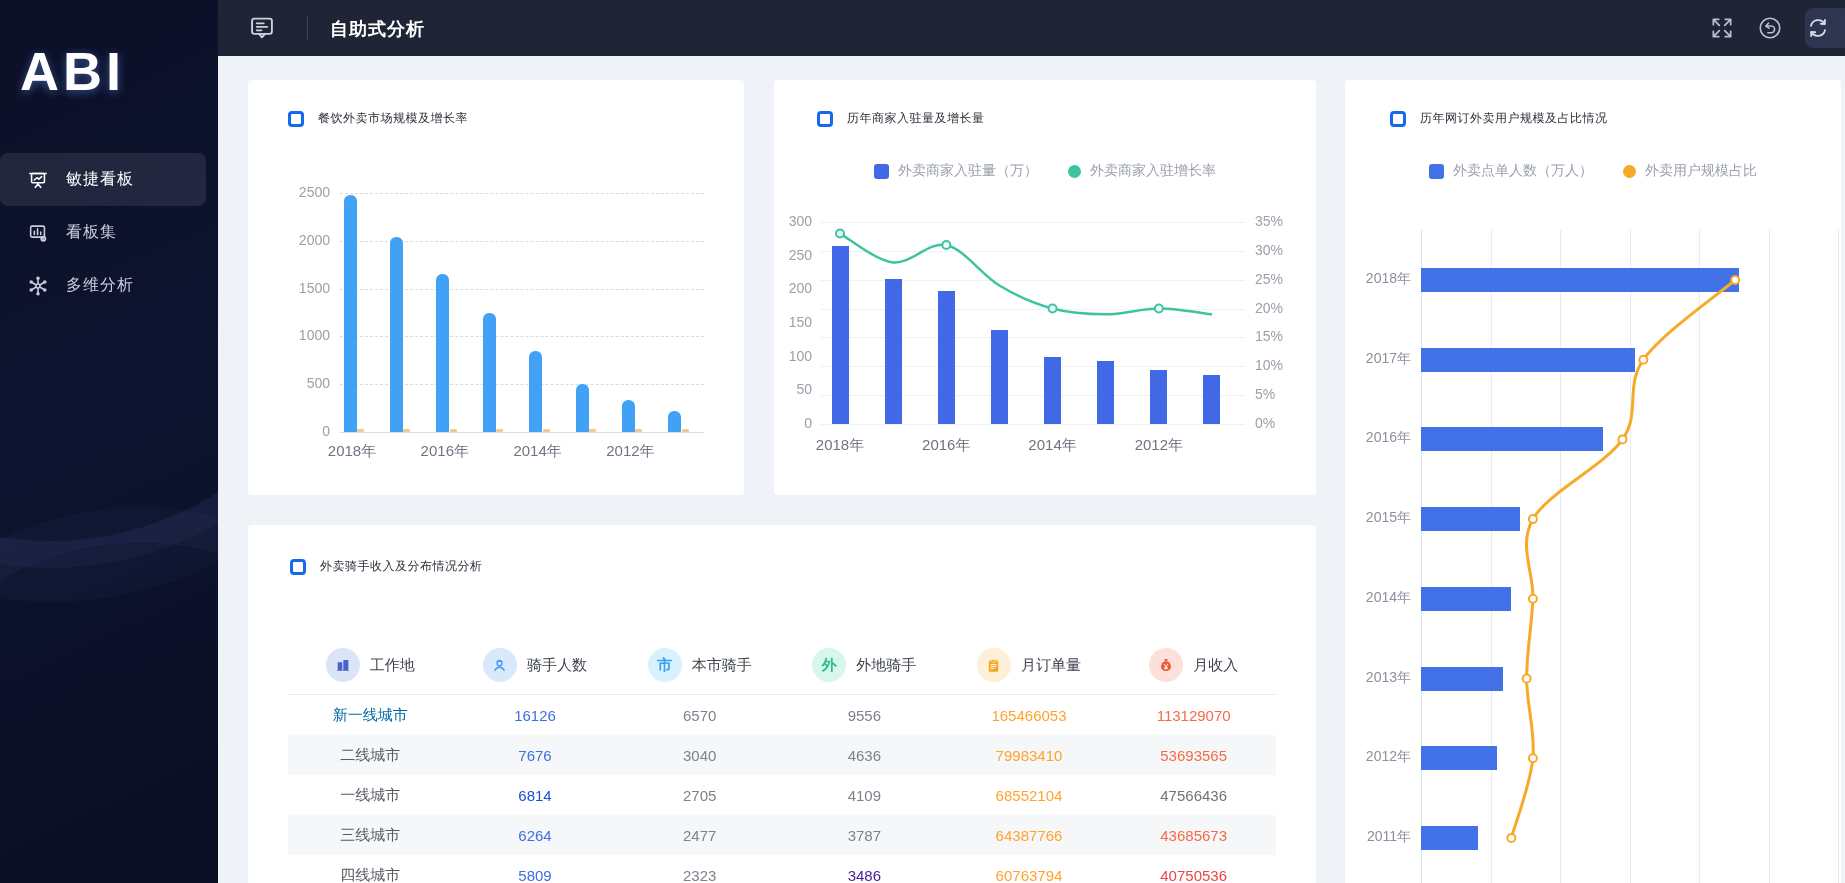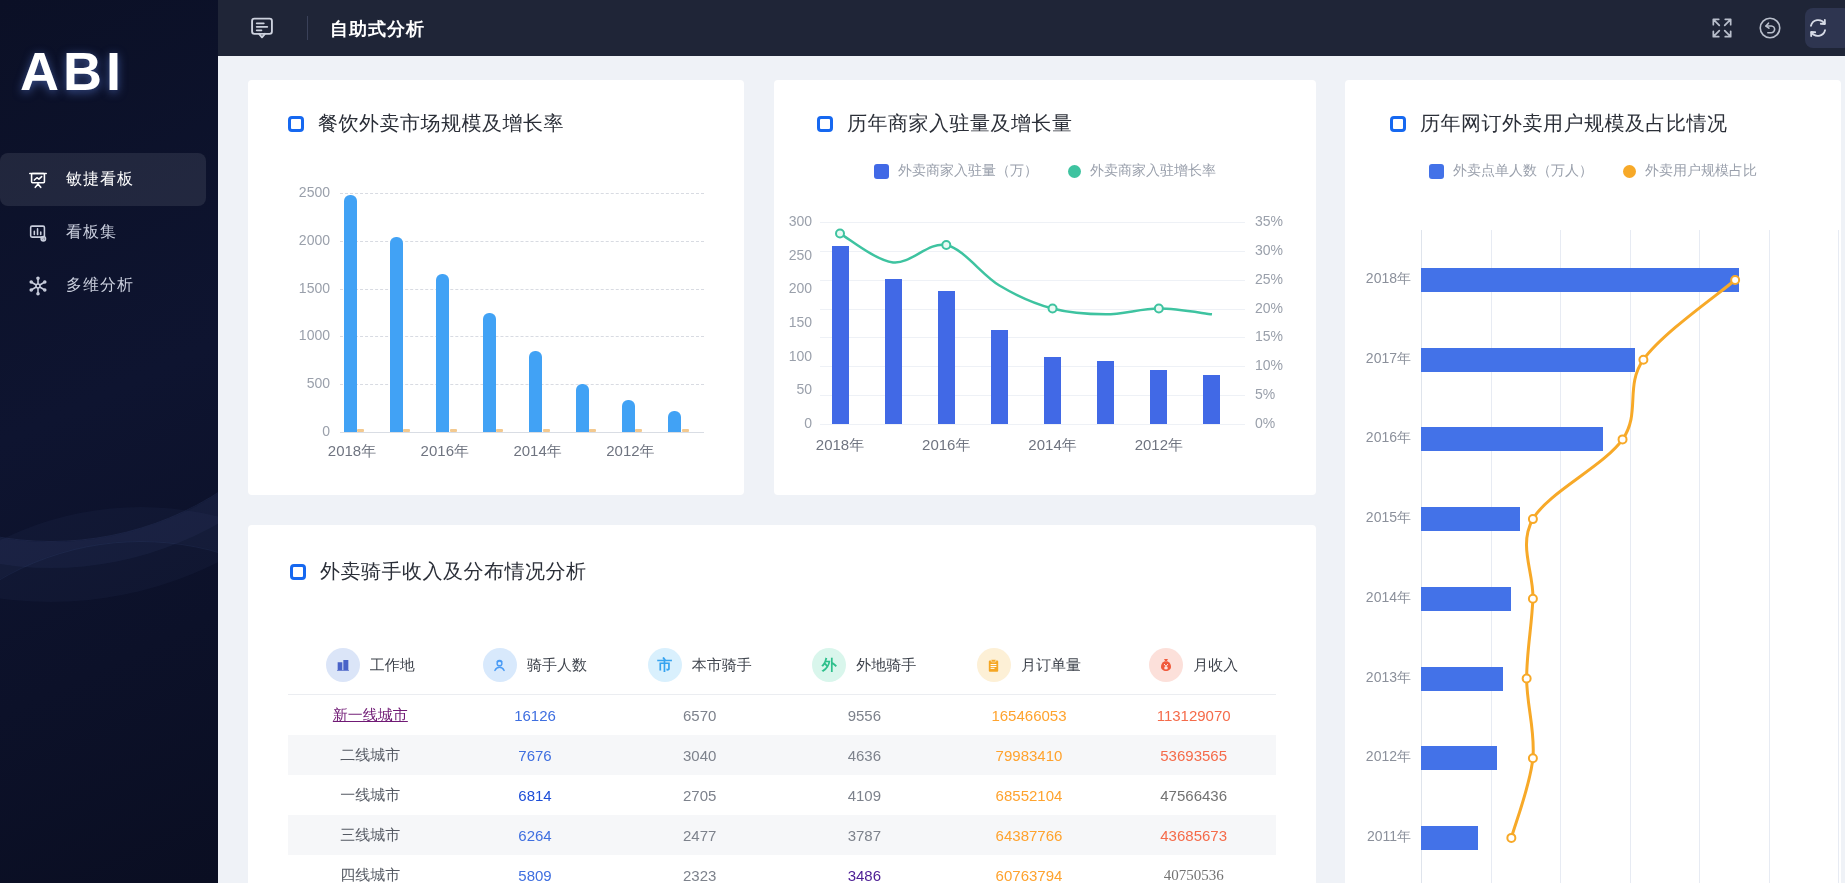--- a/index.html
+++ b/index.html
@@ -36,21 +36,21 @@
   
   .content{position:absolute;left:218px;top:56px;width:1627px;height:827px;background:#eff2f7;}
   .card{position:absolute;background:#ffffff;border-radius:4px;}
   #card-market {left:30px; top:24px; width:496px; height:415px;}
   #card-merchants{left:556px;top:24px; width:542px; height:415px;}
   #card-users   {left:1127px;top:24px;width:496px; height:976px;}
   #card-riders  {left:30px; top:469px;width:1068px;height:440px;}
 
   .card-title-row{position:absolute;top:30px;display:flex;align-items:center;gap:14px;}
   .cb{width:16px;height:16px;border:3px solid #1668f0;border-radius:4px;cursor:pointer;}
-  .card-title{font-size:20px;font-weight:500;color:#2b2f38;letter-spacing:.5px;}
+  .card-title{font-size:12px;font-weight:500;color:#2b2f38;letter-spacing:.5px;}
 
   .legend-row{position:absolute;top:82px;left:0;right:0;display:flex;justify-content:center;align-items:center;gap:30px;text-align:center;}
   .legend-item{display:flex;align-items:center;gap:9px;cursor:pointer;}
   .legend-swatch-square{width:15px;height:15px;border-radius:3px;}
   .legend-swatch-circle{width:13px;height:13px;border-radius:50%;}
   .legend-label{font-size:14px;color:#9aa0ac;}
 
   
   .ylabel{position:absolute;font-size:14px;color:#9aa0ab;text-align:right;}
   .rlabel{position:absolute;font-size:14px;color:#9aa0ab;text-align:left;}
@@ -370,21 +370,21 @@
               <path d="M9.8 6.5 h4.4 c3.4 1.8 5.3 4.9 5.3 8.2 c0 3.8 -3.4 6.3 -7.5 6.3 s-7.5 -2.5 -7.5 -6.3 c0 -3.3 1.9 -6.4 5.3 -8.2 z"></path>
               <path d="M9.5 11 l2.5 3 l2.5 -3 M12 14 v4 M10 15.5 h4 M10 17.5 h4" stroke="#fff" stroke-width="1.3" fill="none" stroke-linecap="round"></path>
             </svg>
           </span>
           <span class="tbl-head-label">月收入</span>
         </div>
       </div>
       <div class="tbl-divider"></div>
       <div class="tbl-rows" id="tbl-rows">
           <div class="tbl-row">
-            <div class="tbl-cell" style="color: #701a75; text-decoration: underline;">新一线城市</div>
+            <div class="tbl-cell" style="color: #0369a1;">新一线城市</div>
             <div class="tbl-cell" style="color: rgb(63, 111, 224);">16126</div>
             <div class="tbl-cell" style="color: rgb(125, 130, 140);">6570</div>
             <div class="tbl-cell" style="color: rgb(125, 130, 140);">9556</div>
             <div class="tbl-cell" style="color: rgb(255, 163, 46);">165466053</div>
             <div class="tbl-cell" style="color: rgb(245, 107, 74);">113129070</div>
           </div>
           <div class="tbl-row alt">
             <div class="tbl-cell" style="color: rgb(85, 90, 99);">二线城市</div>
             <div class="tbl-cell" style="color: rgb(63, 111, 224);">7676</div>
             <div class="tbl-cell" style="color: rgb(125, 130, 140);">3040</div>
@@ -407,19 +407,19 @@
             <div class="tbl-cell" style="color: rgb(125, 130, 140);">3787</div>
             <div class="tbl-cell" style="color: rgb(255, 163, 46);">64387766</div>
             <div class="tbl-cell" style="color: rgb(245, 107, 74);">43685673</div>
           </div>
           <div class="tbl-row">
             <div class="tbl-cell" style="color: rgb(85, 90, 99);">四线城市</div>
             <div class="tbl-cell" style="color: rgb(63, 111, 224);">5809</div>
             <div class="tbl-cell" style="color: rgb(125, 130, 140);">2323</div>
             <div class="tbl-cell" style="color: #4c1d95;">3486</div>
             <div class="tbl-cell" style="color: rgb(255, 163, 46);">60763794</div>
-            <div class="tbl-cell" style="color: #737373; font-family: Liberation Serif, serif;">40750536</div>
+            <div class="tbl-cell" style="color: #ef4444;">40750536</div>
           </div>
         </div>
     </div>
 
   </div>
 </div>
 
 </body></html>

